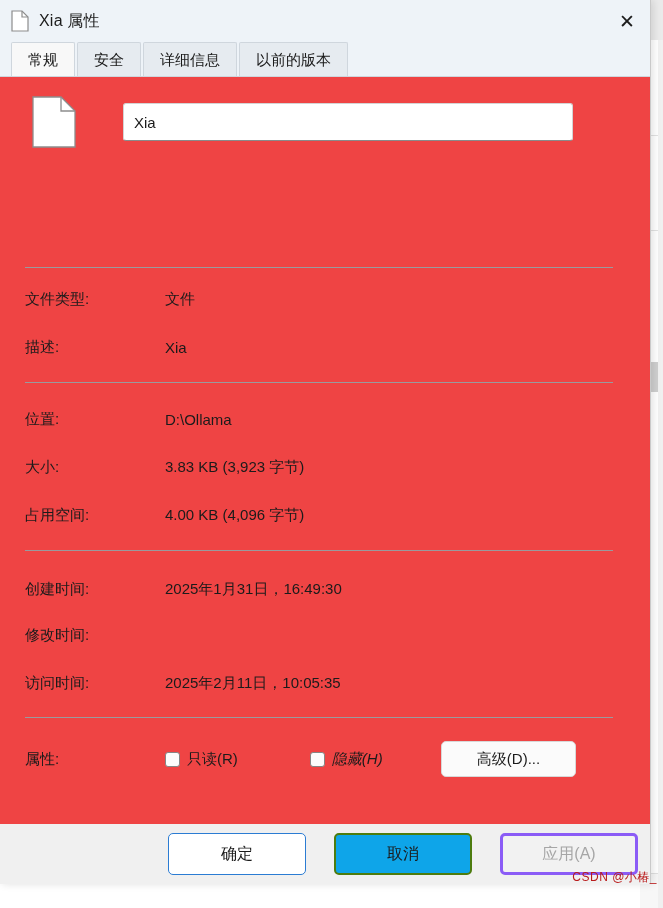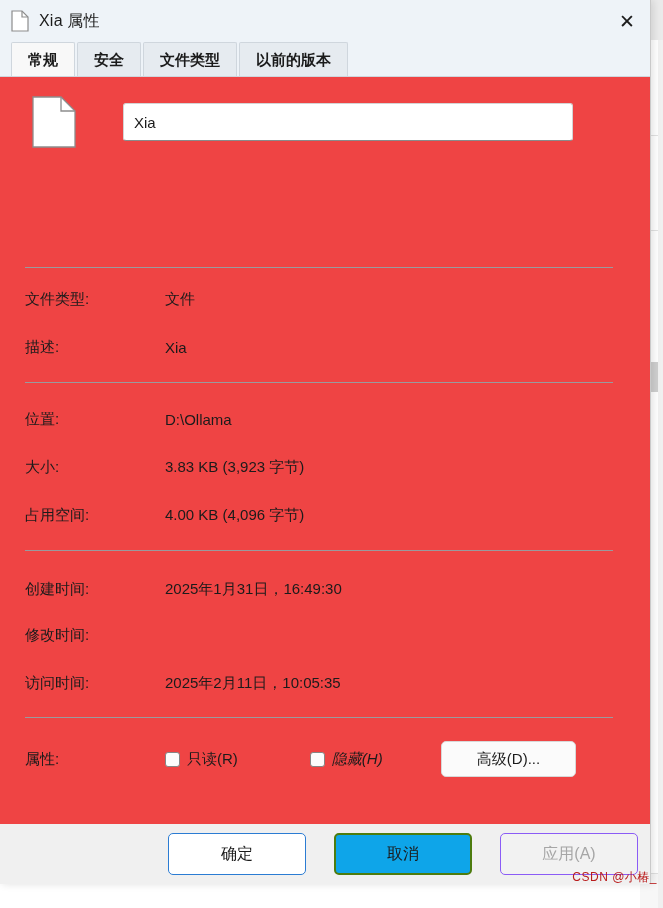--- a/index.html
+++ b/index.html
@@ -132,21 +132,20 @@
     line-height: 33px;
     padding: 0 16px;
     font-size: 15px;
     color: #1b1b1b;
     background: #e6ebf0;
     border: 1px solid #cfd6dd;
     border-bottom: none;
     margin-right: 2px;
     cursor: pointer;
     border-radius: 2px 2px 0 0;
-    font-weight: bold;
   }
   #tabstrip .tab.active {
     background: #f8f8f8;
     border-color: #cfd6dd;
     position: relative;
     z-index: 2;
   }
 
   
   #content {
@@ -297,21 +296,21 @@
     cursor: pointer;
     margin-left: 12px;
   }
   .fbtn.primary {
     border: 1px solid #2b7cd3;
     background: #ffffff;
   }
   .fbtn.disabled {
     color: #a6a6a6;
     background: #f2f2f2;
-    border: 1px solid #8b5cf6;
+    border: 3px solid #8b5cf6;
     cursor: default;
   }
 
   
   #watermark {
     position: absolute;
     right: 6px;
     bottom: 22px;
     font-size: 12px;
     color: #b91c1c;
@@ -346,21 +345,21 @@
         <path d="M11 1 V7 H17" fill="none" stroke="#8d8d8d" stroke-width="1.2"></path>
       </svg>
     </span>
     <span class="title-text">Xia 属性</span>
     <div id="close-btn">✕</div>
   </div>
 
   <div id="tabstrip">
     <div class="tab active">常规</div>
     <div class="tab">安全</div>
-    <div class="tab">文件类型</div>
+    <div class="tab">详细信息</div>
     <div class="tab">以前的版本</div>
   </div>
 
   <div id="content">
 
     <div id="filename-block">
       <span id="file-icon">
         <svg width="44" height="52" viewBox="0 0 44 52">
           <path d="M1 1 H29 L43 15 V51 H1 Z" fill="#ffffff" stroke="#8d8d8d" stroke-width="1.3"></path>
           <path d="M29 1 V15 H43" fill="none" stroke="#8d8d8d" stroke-width="1.3"></path>

